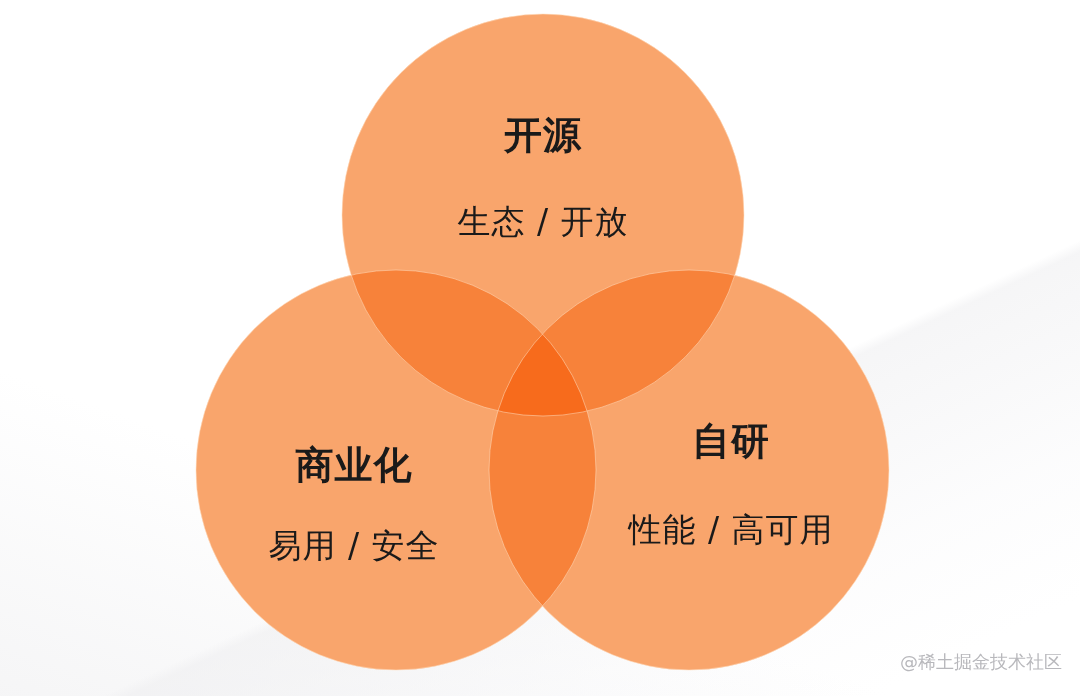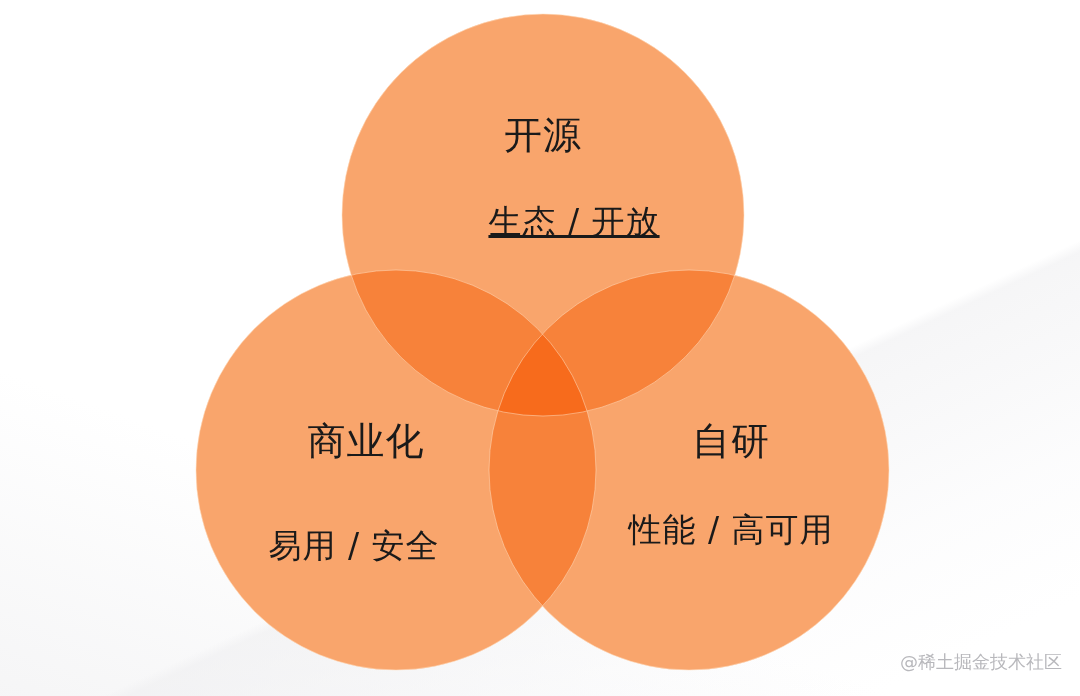--- a/index.html
+++ b/index.html
@@ -12,21 +12,21 @@
       position: absolute; inset: 0; pointer-events: none;
       background:
         linear-gradient(155deg, rgba(255,255,255,0) 62%, rgba(238,238,240,0.55) 63%, rgba(246,246,248,0.3) 80%, rgba(255,255,255,0) 92%),
         linear-gradient(200deg, rgba(240,240,242,0.0) 70%, rgba(236,236,238,0.5) 100%);
     }
     svg.venn { position: absolute; left: 0; top: 0; }
     .label {
       position: absolute; transform: translateX(-50%);
       white-space: nowrap; color: #1a1a1a; text-align: center;
     }
-    .label.title { font-size: 38px; font-weight: normal; letter-spacing: 1px; }
+    .label.title { font-size: 38px; font-weight: bold; letter-spacing: 1px; }
     .label.sub { font-size: 33px; font-weight: normal; letter-spacing: 1px; }
     .watermark {
       position: absolute; right: 18px; bottom: 22px;
       font-size: 18px; color: #b8b8bc; white-space: nowrap;
     }
   </style>
 </head>
 <body>
 
 <div class="bg-shade"></div>
@@ -61,21 +61,21 @@
       <circle cx="689" cy="470" r="200" fill="#F76B1C"></circle>
     </g>
   </g>
 
   <circle cx="543" cy="215" r="201" fill="none" stroke="rgba(255,220,190,0.55)" stroke-width="1"></circle>
   <circle cx="396" cy="470" r="200" fill="none" stroke="rgba(255,220,190,0.55)" stroke-width="1"></circle>
   <circle cx="689" cy="470" r="200" fill="none" stroke="rgba(255,220,190,0.55)" stroke-width="1"></circle>
 </svg>
 
 <div class="label title" style="left:543px; top:110px;">开源</div>
-<div class="label sub" style="left:574px; top:200px;text-decoration:underline;">生态 / 开放</div>
+<div class="label sub" style="left:543px; top:200px;">生态 / 开放</div>
 
-<div class="label title" style="left:354px; top:416px;margin-left:12px;">商业化</div>
+<div class="label title" style="left:354px; top:440px;">商业化</div>
 <div class="label sub" style="left:354px; top:524px;">易用 / 安全</div>
 
 <div class="label title" style="left:731px; top:416px;">自研</div>
 <div class="label sub" style="left:731px; top:508px;text-align:center;">性能 / 高可用</div>
 
 <div class="watermark">@稀土掘金技术社区</div>
 
 </body></html>

